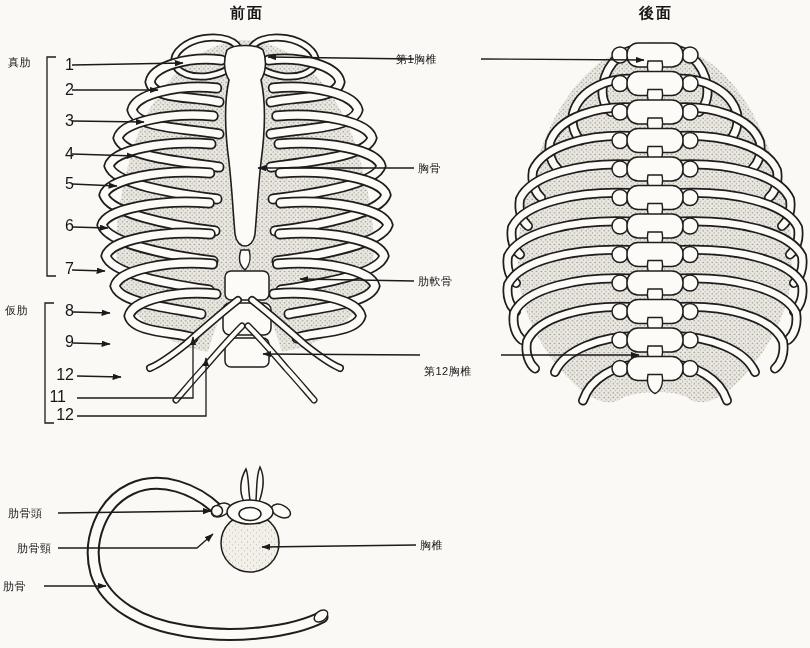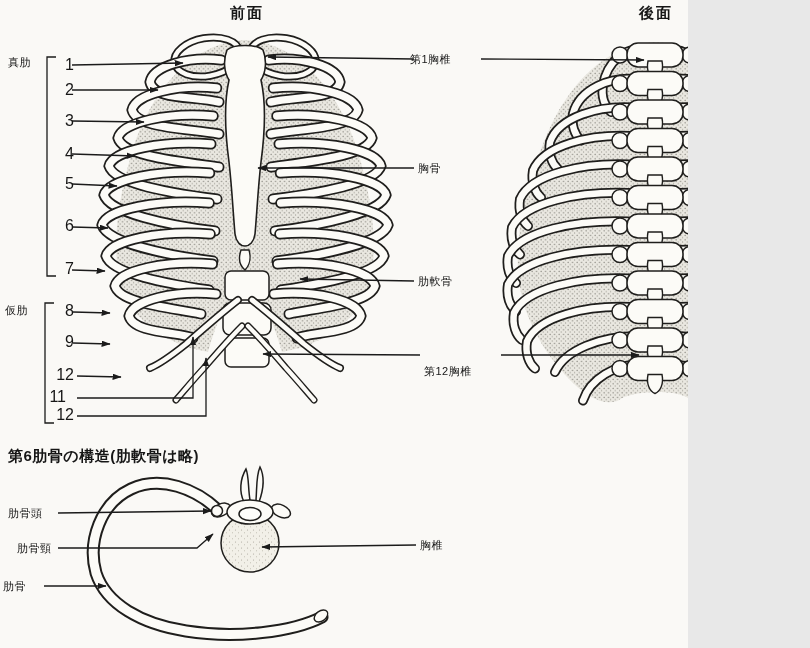--- a/index.html
+++ b/index.html
@@ -1,18 +1,18 @@
 <!DOCTYPE html>
 <html><head>
 <meta charset="utf-8">
 <style>
   html,body{margin:0;padding:0;}
   body{background:#e8e8e8;}
   .canvas{
-    position:relative;width:688px;height:648px;overflow:hidden;
+    position:relative;width:810px;height:648px;overflow:hidden;
     background:#faf9f6;
     font-family:"Liberation Sans","DejaVu Sans",sans-serif;
     color:#161616;
   }
   .canvas svg{position:absolute;left:0;top:0;}
   .lbl{position:absolute;font-size:11px;line-height:18px;white-space:nowrap;letter-spacing:.5px;}
   .num{position:absolute;width:34px;text-align:right;font-size:16px;line-height:18px;font-weight:500;}
   .ttl{position:absolute;width:80px;text-align:center;font-size:15px;line-height:18px;font-weight:bold;letter-spacing:2px;}
   .hdr{position:absolute;font-size:15px;line-height:20px;font-weight:bold;letter-spacing:.5px;}
 </style>
@@ -267,23 +267,22 @@
   <div class="num" style="left:40px;top:145px">4</div>
   <div class="num" style="left:40px;top:175px">5</div>
   <div class="num" style="left:40px;top:217px">6</div>
   <div class="num" style="left:40px;top:260px">7</div>
   <div class="num" style="left:40px;top:302px">8</div>
   <div class="num" style="left:40px;top:333px">9</div>
   <div class="num" style="left:40px;top:366px">12</div>
   <div class="num" style="left:32px;top:388px">11</div>
   <div class="num" style="left:40px;top:406px">12</div>
 
-  <div class="lbl" style="left:410px;top:50px">第1胸椎</div>
+  <div class="lbl" style="left:396px;top:50px">第1胸椎</div>
   <div class="lbl" style="left:418px;top:159px">胸骨</div>
   <div class="lbl" style="left:418px;top:272px">肋軟骨</div>
   <div class="lbl" style="left:424px;top:362px">第12胸椎</div>
 
-  <div class="hdr" style="left:8px;top:446px">第6肋骨の構造(肋軟骨は略)</div>
   <div class="lbl" style="left:8px;top:504px">肋骨頭</div>
   <div class="lbl" style="left:17px;top:539px">肋骨頸</div>
   <div class="lbl" style="left:3px;top:577px">肋骨</div>
   <div class="lbl" style="left:420px;top:536px">胸椎</div>
 </div>
 
 </body></html>

